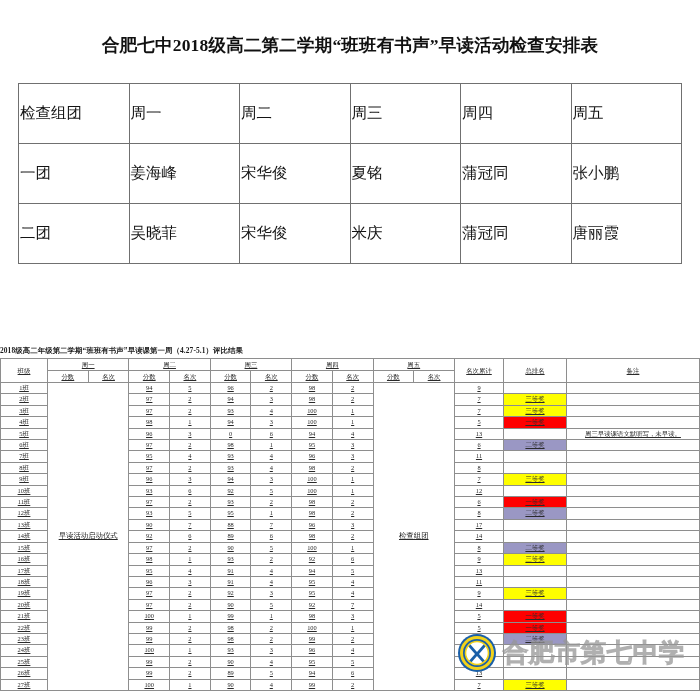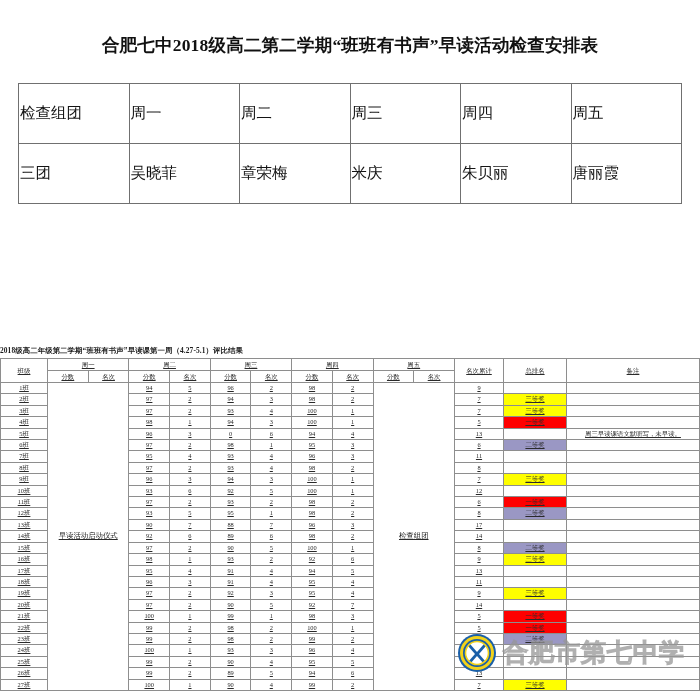--- a/index.html
+++ b/index.html
@@ -133,25 +133,33 @@
     <tbody>
       <tr class="head">
         <td>检查组团</td>
         <td>周一</td>
         <td>周二</td>
         <td>周三</td>
         <td>周四</td>
         <td>周五</td>
       </tr>
       <tr>
-        <td>三团</td>
+        <td>一团</td>
+        <td>姜海峰</td>
+        <td>宋华俊</td>
+        <td>夏铭</td>
+        <td>蒲冠同</td>
+        <td>张小鹏</td>
+      </tr>
+      <tr>
+        <td>二团</td>
         <td>吴晓菲</td>
-        <td>章荣梅</td>
+        <td>宋华俊</td>
         <td>米庆</td>
-        <td>朱贝丽</td>
+        <td>蒲冠同</td>
         <td>唐丽霞</td>
       </tr>
     </tbody>
   </table>
 </div>
 
 <div id="lower">
   <div id="lower-title">2018级高二年级第二学期“班班有书声”早读课第一周（4.27-5.1）评比结果</div>
   <table class="scores">
     <thead>

